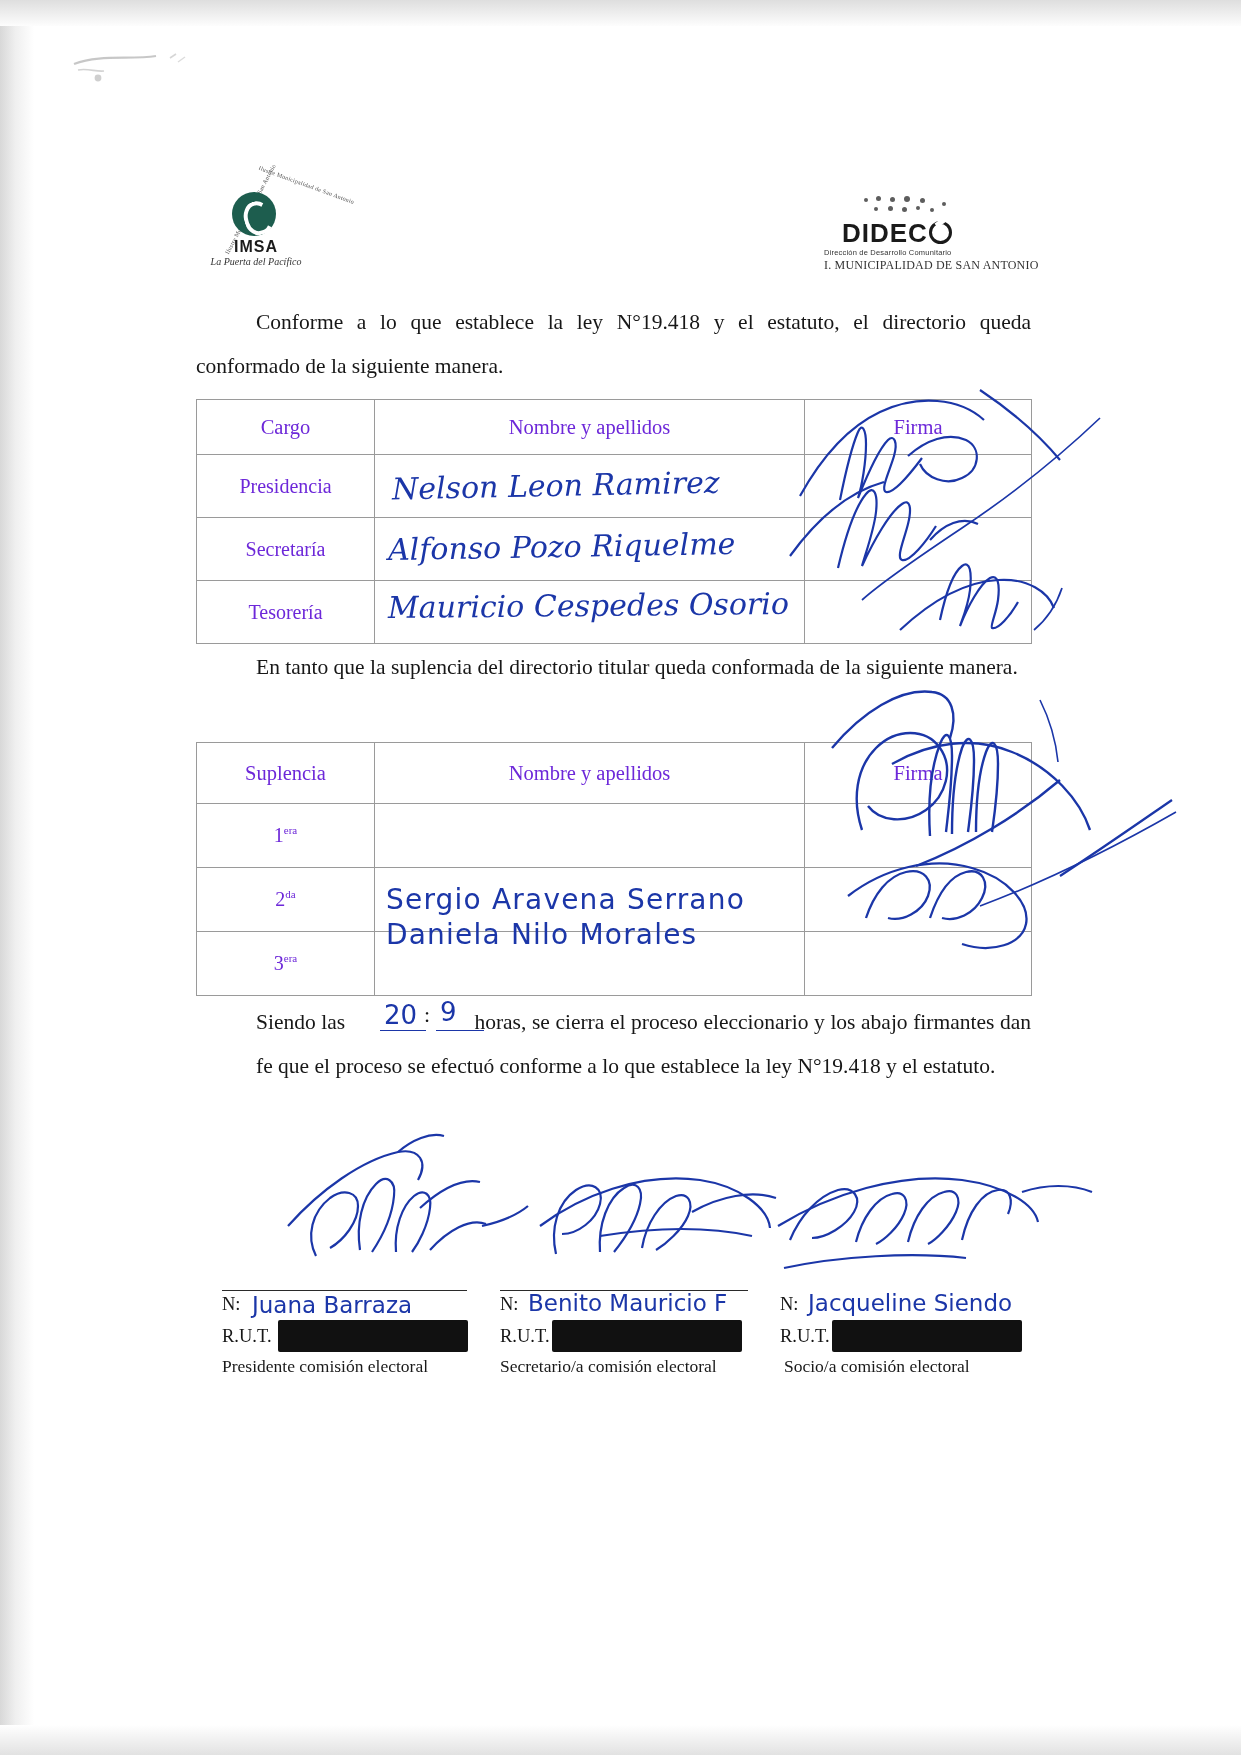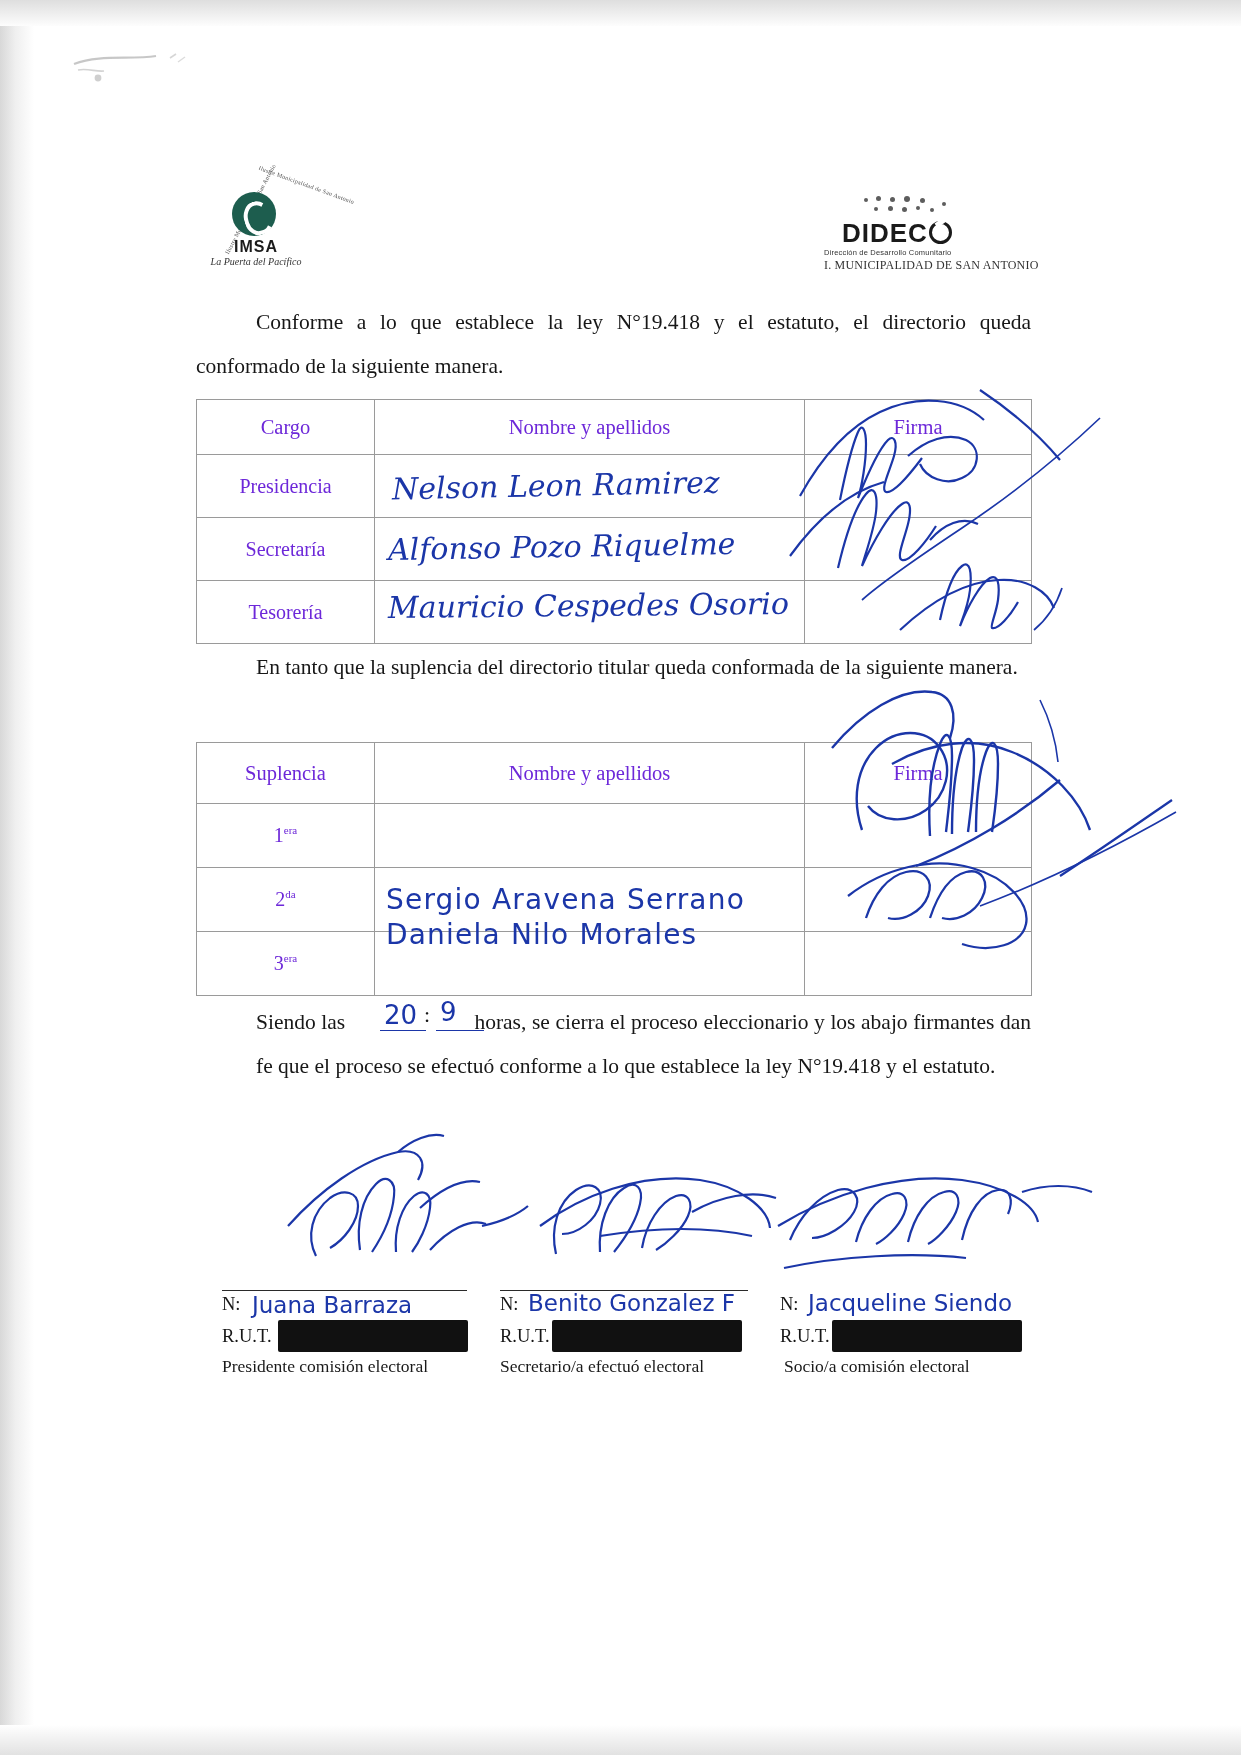--- a/index.html
+++ b/index.html
@@ -386,24 +386,24 @@
 
     <div class="sigline" style="left:222px; top:1290px; width:245px;"></div>
     <div class="nlabel" style="left:222px; top:1294px;">N:</div>
     <div class="hand" style="left:252px; top:1292px; font-size:23px; font-family:'DejaVu Sans', sans-serif;">Juana Barraza</div>
     <div class="nlabel" style="left:222px; top:1326px;">R.U.T.</div>
     <div class="redact" style="left:278px; top:1320px; width:190px; height:32px;"></div>
     <div class="role" style="left:222px; top:1356px;">Presidente comisión electoral</div>
 
     <div class="sigline" style="left:500px; top:1290px; width:248px;"></div>
     <div class="nlabel" style="left:500px; top:1294px;">N:</div>
-    <div class="hand" style="left:528px; top:1290px; font-size:23px; font-family:'DejaVu Sans', sans-serif;">Benito Gonzalez F</div>
+    <div class="hand" style="left:528px; top:1290px; font-size:23px; font-family:'DejaVu Sans', sans-serif;">Benito Mauricio F</div>
     <div class="nlabel" style="left:500px; top:1326px;">R.U.T.</div>
     <div class="redact" style="left:552px; top:1320px; width:190px; height:32px;"></div>
-    <div class="role" style="left:500px; top:1356px;">Secretario/a efectuó electoral</div>
+    <div class="role" style="left:500px; top:1356px;">Secretario/a comisión electoral</div>
 
     <div class="nlabel" style="left:780px; top:1294px;">N:</div>
     <div class="hand" style="left:808px; top:1290px; font-size:23px; font-family:'DejaVu Sans', sans-serif;">Jacqueline Siendo</div>
     <div class="nlabel" style="left:780px; top:1326px;">R.U.T.</div>
     <div class="redact" style="left:832px; top:1320px; width:190px; height:32px;"></div>
     <div class="role" style="left:784px; top:1356px;">Socio/a comisión electoral</div>
 
     <svg class="ink" viewBox="0 0 1241 1755">
 
       <g stroke-width="2.2">

